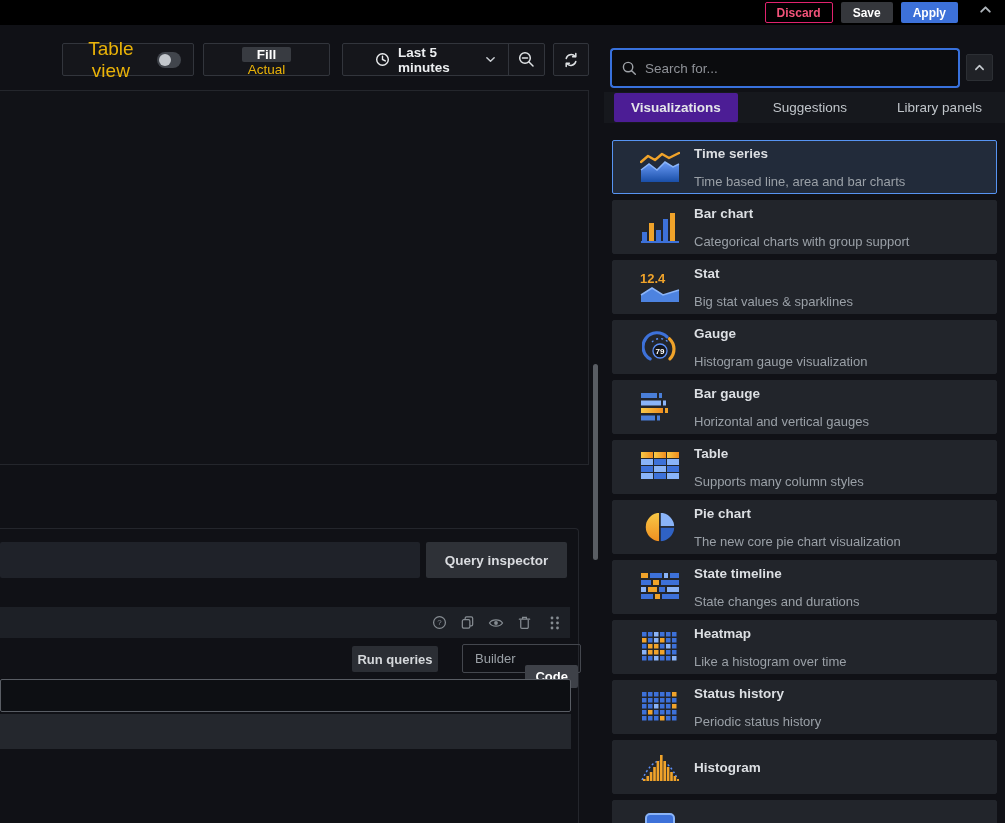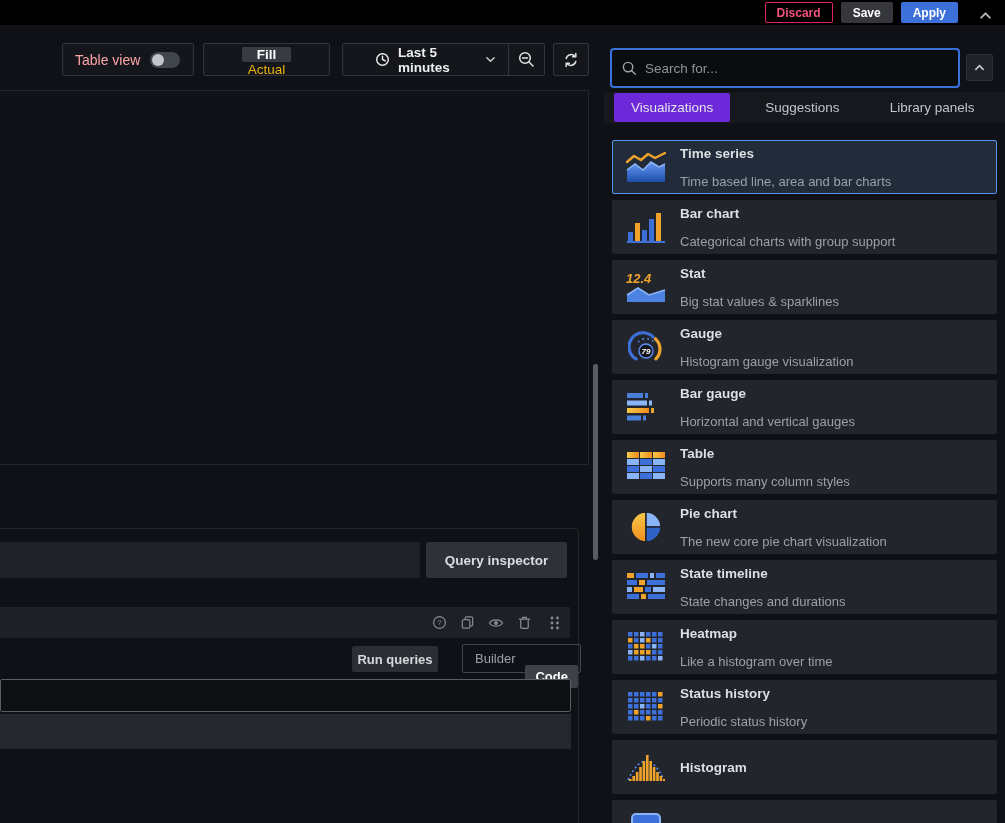--- a/index.html
+++ b/index.html
@@ -6,32 +6,32 @@
   html,body { background:#0b0c0e; }
   #page {
     position: relative; width: 1005px; height: 823px;
     background: #101116; overflow: hidden;
     font-family: "Liberation Sans", sans-serif; color: #d8dadf;
   }
   .abs { position: absolute; }
 
   
   .topbar { position:absolute; left:0; top:0; width:1005px; height:25px; background:#000; }
-  .topbar-actions { position:absolute; right:12px; top:2px; display:flex; align-items:flex-end; gap:8px;margin-left:11px; }
+  .topbar-actions { position:absolute; right:12px; top:2px; display:flex; align-items:flex-start; gap:8px;margin-left:11px; }
   .btn { height:21px; padding:0 11px; font-size:12px; border-radius:2px; border:1px solid transparent;
          font-family:"Liberation Sans",sans-serif; cursor:pointer; display:flex; align-items:center; }
   .btn-discard { background:transparent; border-color:#e0226e; color:#f2537a; font-weight:600; }
   .btn-save { background:#35373c; color:#ffffff; font-weight:600; }
   .btn-apply { background:#3d71d9; color:#ffffff; font-weight:600; }
   .topbar-chevron { margin-left:12px; display:flex; align-items:center; cursor:pointer; }
 
   
   .ctl { background:#15161b; border:1px solid #32353c; border-radius:2px; display:flex; align-items:center; }
   .tv-group { left:62px; top:43px; width:132px; height:33px; padding:0 12px; gap:10px; }
-  .tv-label { font-size:14px; color:#fca5a5; }
+  .tv-label { font-size:19px; color:#eab308;text-align:center; }
   .toggle { width:30px; height:16px; background:#41454c; border-radius:9px; position:relative; cursor:pointer; }
   .toggle .knob { position:absolute; left:2px; top:2px; width:12px; height:12px; border-radius:50%; background:#c3c7cc; }
   .seg-group { left:203px; top:43px; width:127px; height:33px; padding:3px;flex-direction:column; }
   .seg-opt { height:100%; display:flex; align-items:center; justify-content:center; font-size:13.5px; color:#eab308; padding:0 15px; border-radius:2px; cursor:pointer; }
   .seg-opt.on { background:#383b41; color:#ffffff; font-weight:700; }
   .time-group { left:342px; top:43px; width:203px; height:33px;padding-left:20px; }
   .time-btn { display:flex; align-items:center; gap:8px; padding:0 12px; height:100%; flex:1; cursor:pointer; }
   .time-label { font-size:13.5px; font-weight:600; color:#eceef0; }
   .zoomout-btn { width:36px; height:100%; border-left:1px solid #32353c; display:flex; align-items:center; justify-content:center; cursor:pointer; }
   .refresh-btn { left:553px; top:43px; width:36px; height:33px; justify-content:center; cursor:pointer; }
@@ -57,26 +57,26 @@
   .search-input { position:absolute; left:612px; top:50px; width:346px; height:36px; background:#0b0c0e;
                   border:1px solid #0b0c0e; box-shadow:0 0 0 2px #3871dc; border-radius:2px;
                   color:#e6e8ea; font-size:13.5px; font-family:"Liberation Sans",sans-serif;
                   padding-left:32px; outline:none; }
   .search-input::placeholder { color:#8e9197; }
   .search-icon { position:absolute; left:622px; top:61px; pointer-events:none; }
   .collapse-btn { left:966px; top:54px; width:27px; height:27px; background:#202227; border:1px solid #2c2f34; border-radius:2px;
                   display:flex; align-items:center; justify-content:center; cursor:pointer; }
   .tabs-row { left:604px; top:92px; width:401px; height:31px; background:#16181d; display:flex; align-items:center; padding-left:10px; }
   .tab { font-size:13.5px; color:#c0c5ca; padding:0 17px; height:29px; display:flex; align-items:center; border-radius:2px; cursor:pointer; }
-  .tab.active { background:#6d28d9; color:#e4e6e9; font-weight:400; }
+  .tab.active { background:#4c1d95; color:#e4e6e9; font-weight:700; }
 
   .viz-card { position:absolute; left:612px; width:385px; height:54px; background:#22252b; border:1px solid #22252b;
               border-radius:2px; display:flex; align-items:center; cursor:pointer; }
   .viz-card.selected { background:#222b3a; border-color:#5794f2; }
-  .viz-icon { flex:0 0 40px; margin-left:13px; display:flex; justify-content:center; align-items:center;font-style:italic; }
+  .viz-icon { flex:0 0 40px; margin-left:27px; display:flex; justify-content:center; align-items:center; }
   .viz-text { margin-left:14px; display:flex; flex-direction:column; justify-content:center; gap:13px; }
   .viz-title { font-size:13.5px; font-weight:600; color:#dcdfe3; }
   .viz-desc { font-size:13px; color:#9aa0a7; }
   .viz-desc:empty { display:none; }
 </style>
 </head>
 <body>
 
 <svg width="0" height="0" style="position:absolute">
   <defs>

